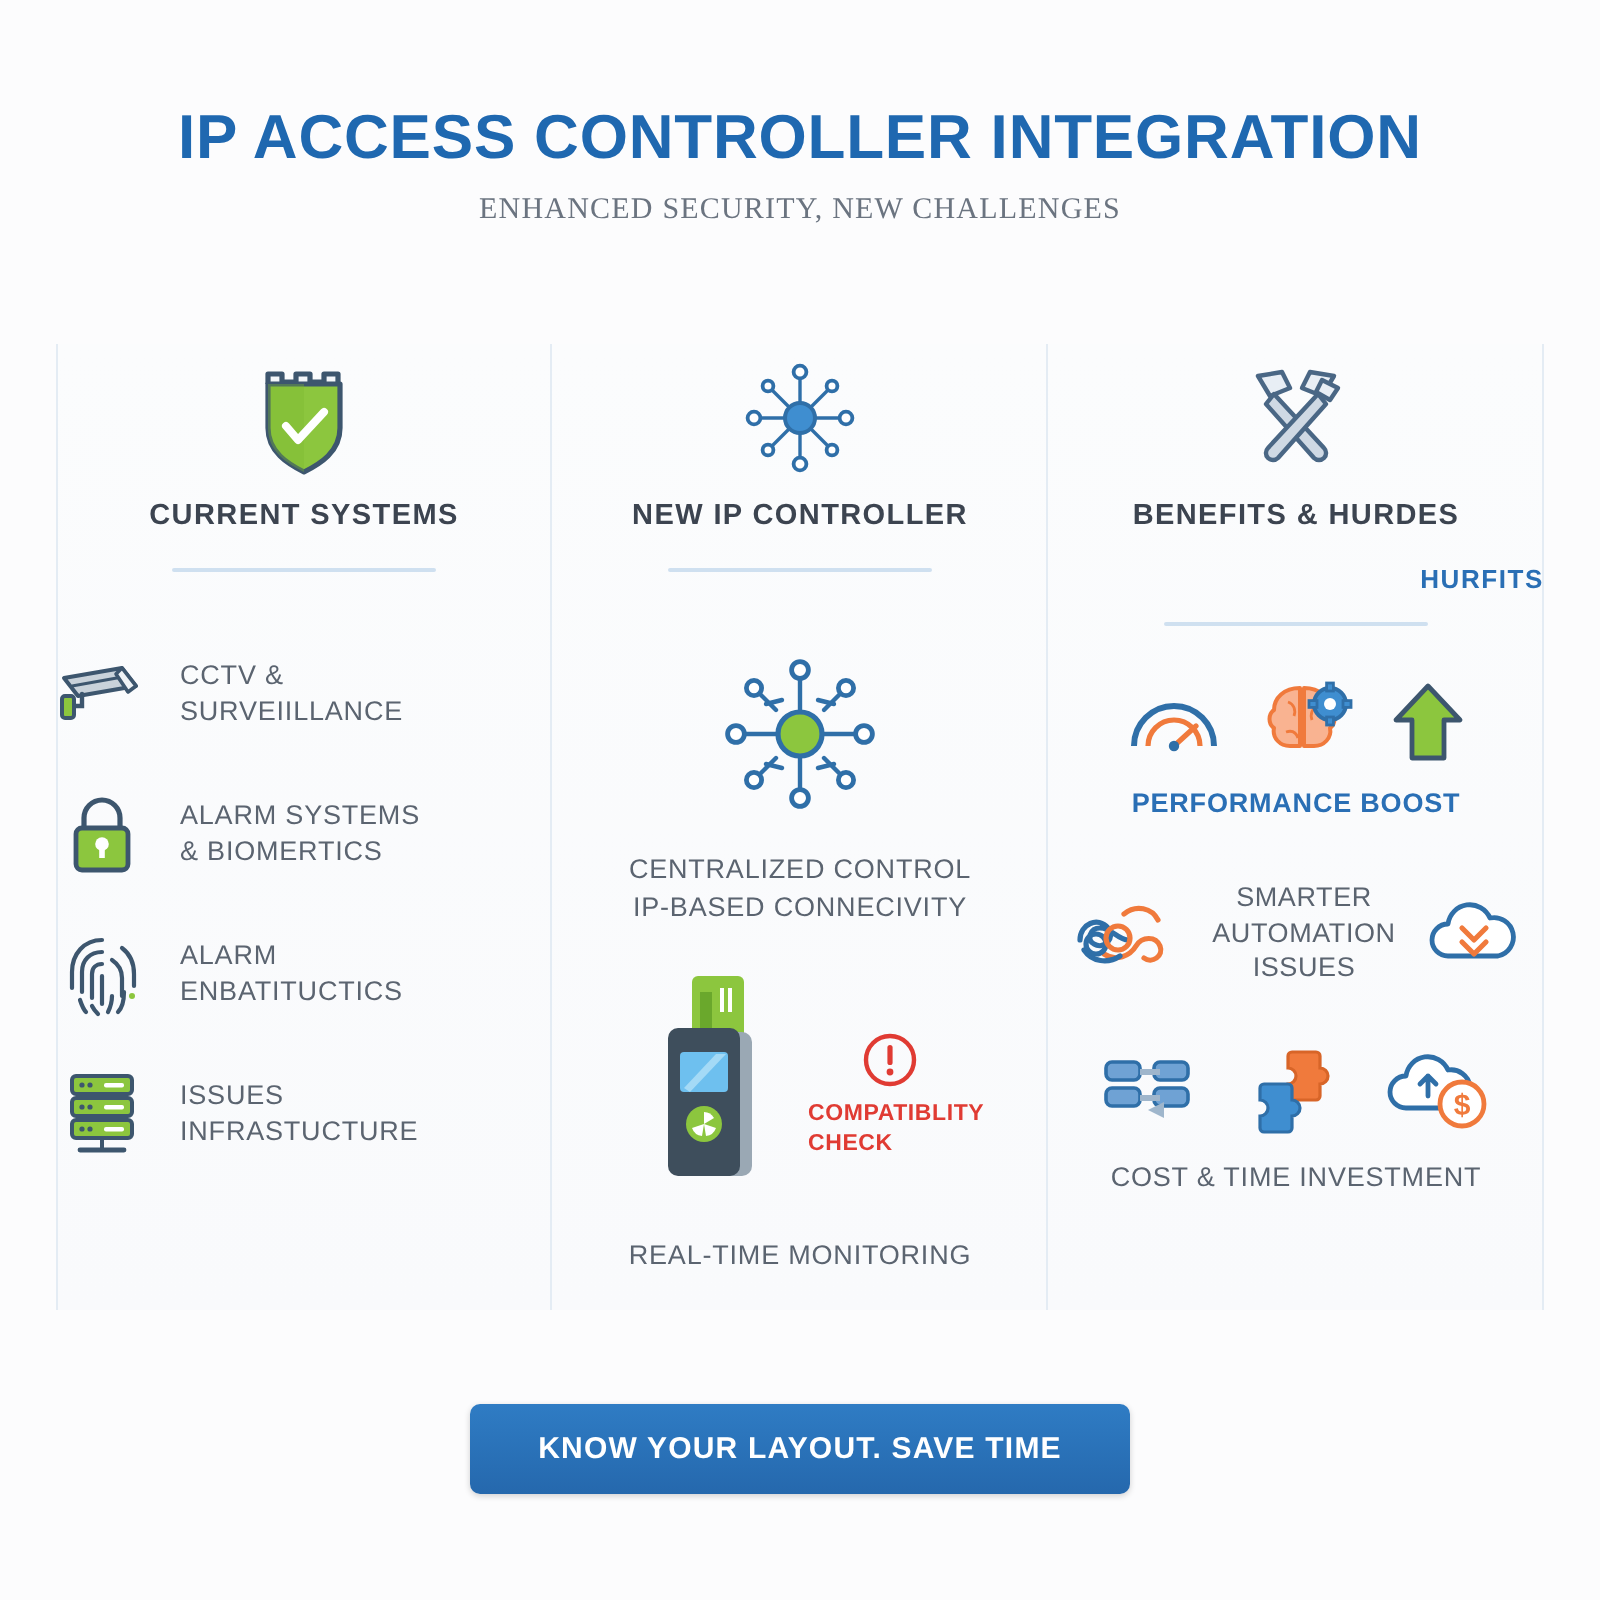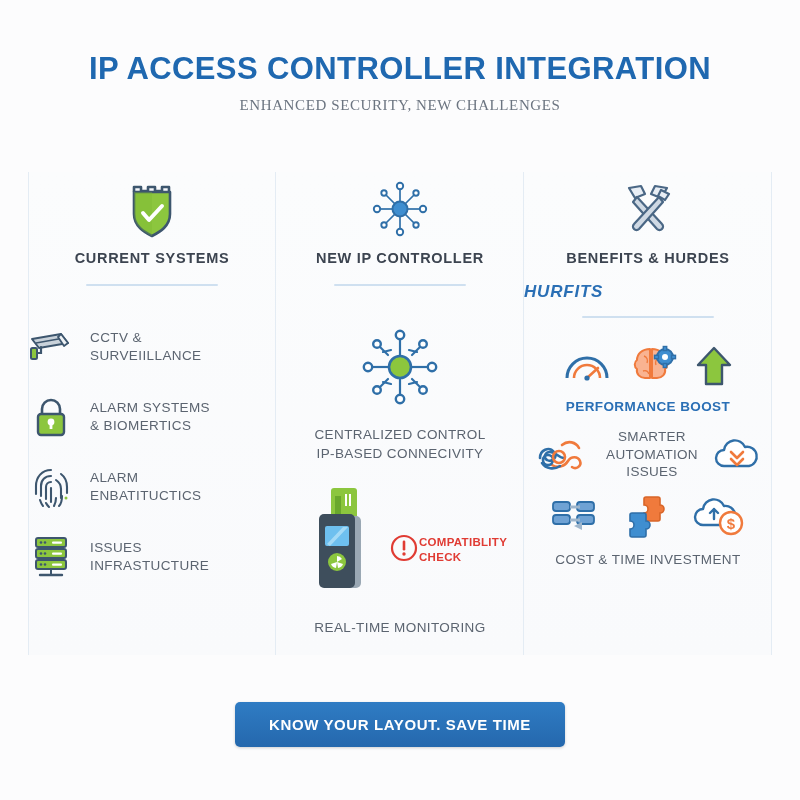--- a/index.html
+++ b/index.html
@@ -82,26 +82,25 @@
   .col-title {
     margin-top: 10px;
     text-align: center;
     font-size: 14.5px;
     font-weight: bold;
     letter-spacing: 0.7px;
     color: #3c4450;
   }
   .col-subtitle {
     margin-top: 16px;
-    text-align: left;
-    font-size: 17px;
+    text-align: right;
+    font-size: 13px;
     font-weight: bold;
     letter-spacing: 0.8px;
     color: #2a6fb5;
-    font-style: italic;
   }
   .rule {
     width: 132px;
     height: 2px;
     background: #cfe0f0;
     margin: 18px auto 0 auto;
     border-radius: 1px;
   }
   .rule.tight { margin-top: 14px; }
 
@@ -141,21 +140,21 @@
   }
   .device-row {
     margin-top: 20px;
     display: flex;
     justify-content: center;
     align-items: center;
     gap: 6px;
   }
   .warn {
     display: flex;
-    flex-direction: row;
+    flex-direction: column;
     align-items: center;
     margin-top: 8px;
   }
   .warn-text {
     margin-top: 5px;
     font-size: 11.5px;
     font-weight: bold;
     color: #e03b33;
     letter-spacing: 0.3px;
     line-height: 1.3;
@@ -199,21 +198,21 @@
   }
   .r-mix .mid-txt {
     font-size: 13.5px;
     color: #5b6470;
     letter-spacing: 0.3px;
     line-height: 1.32;
     text-align: center;
     white-space: pre-line;
     width: 104px;
   }
-  .r-row2 { margin-top: 12px; }
+  .r-row2 { margin-top: 29px; }
 
   
   .cta-wrap {
     position: absolute;
     top: 702px;
     left: 0;
     width: 800px;
     display: flex;
     justify-content: center;
     align-items: flex-end;

